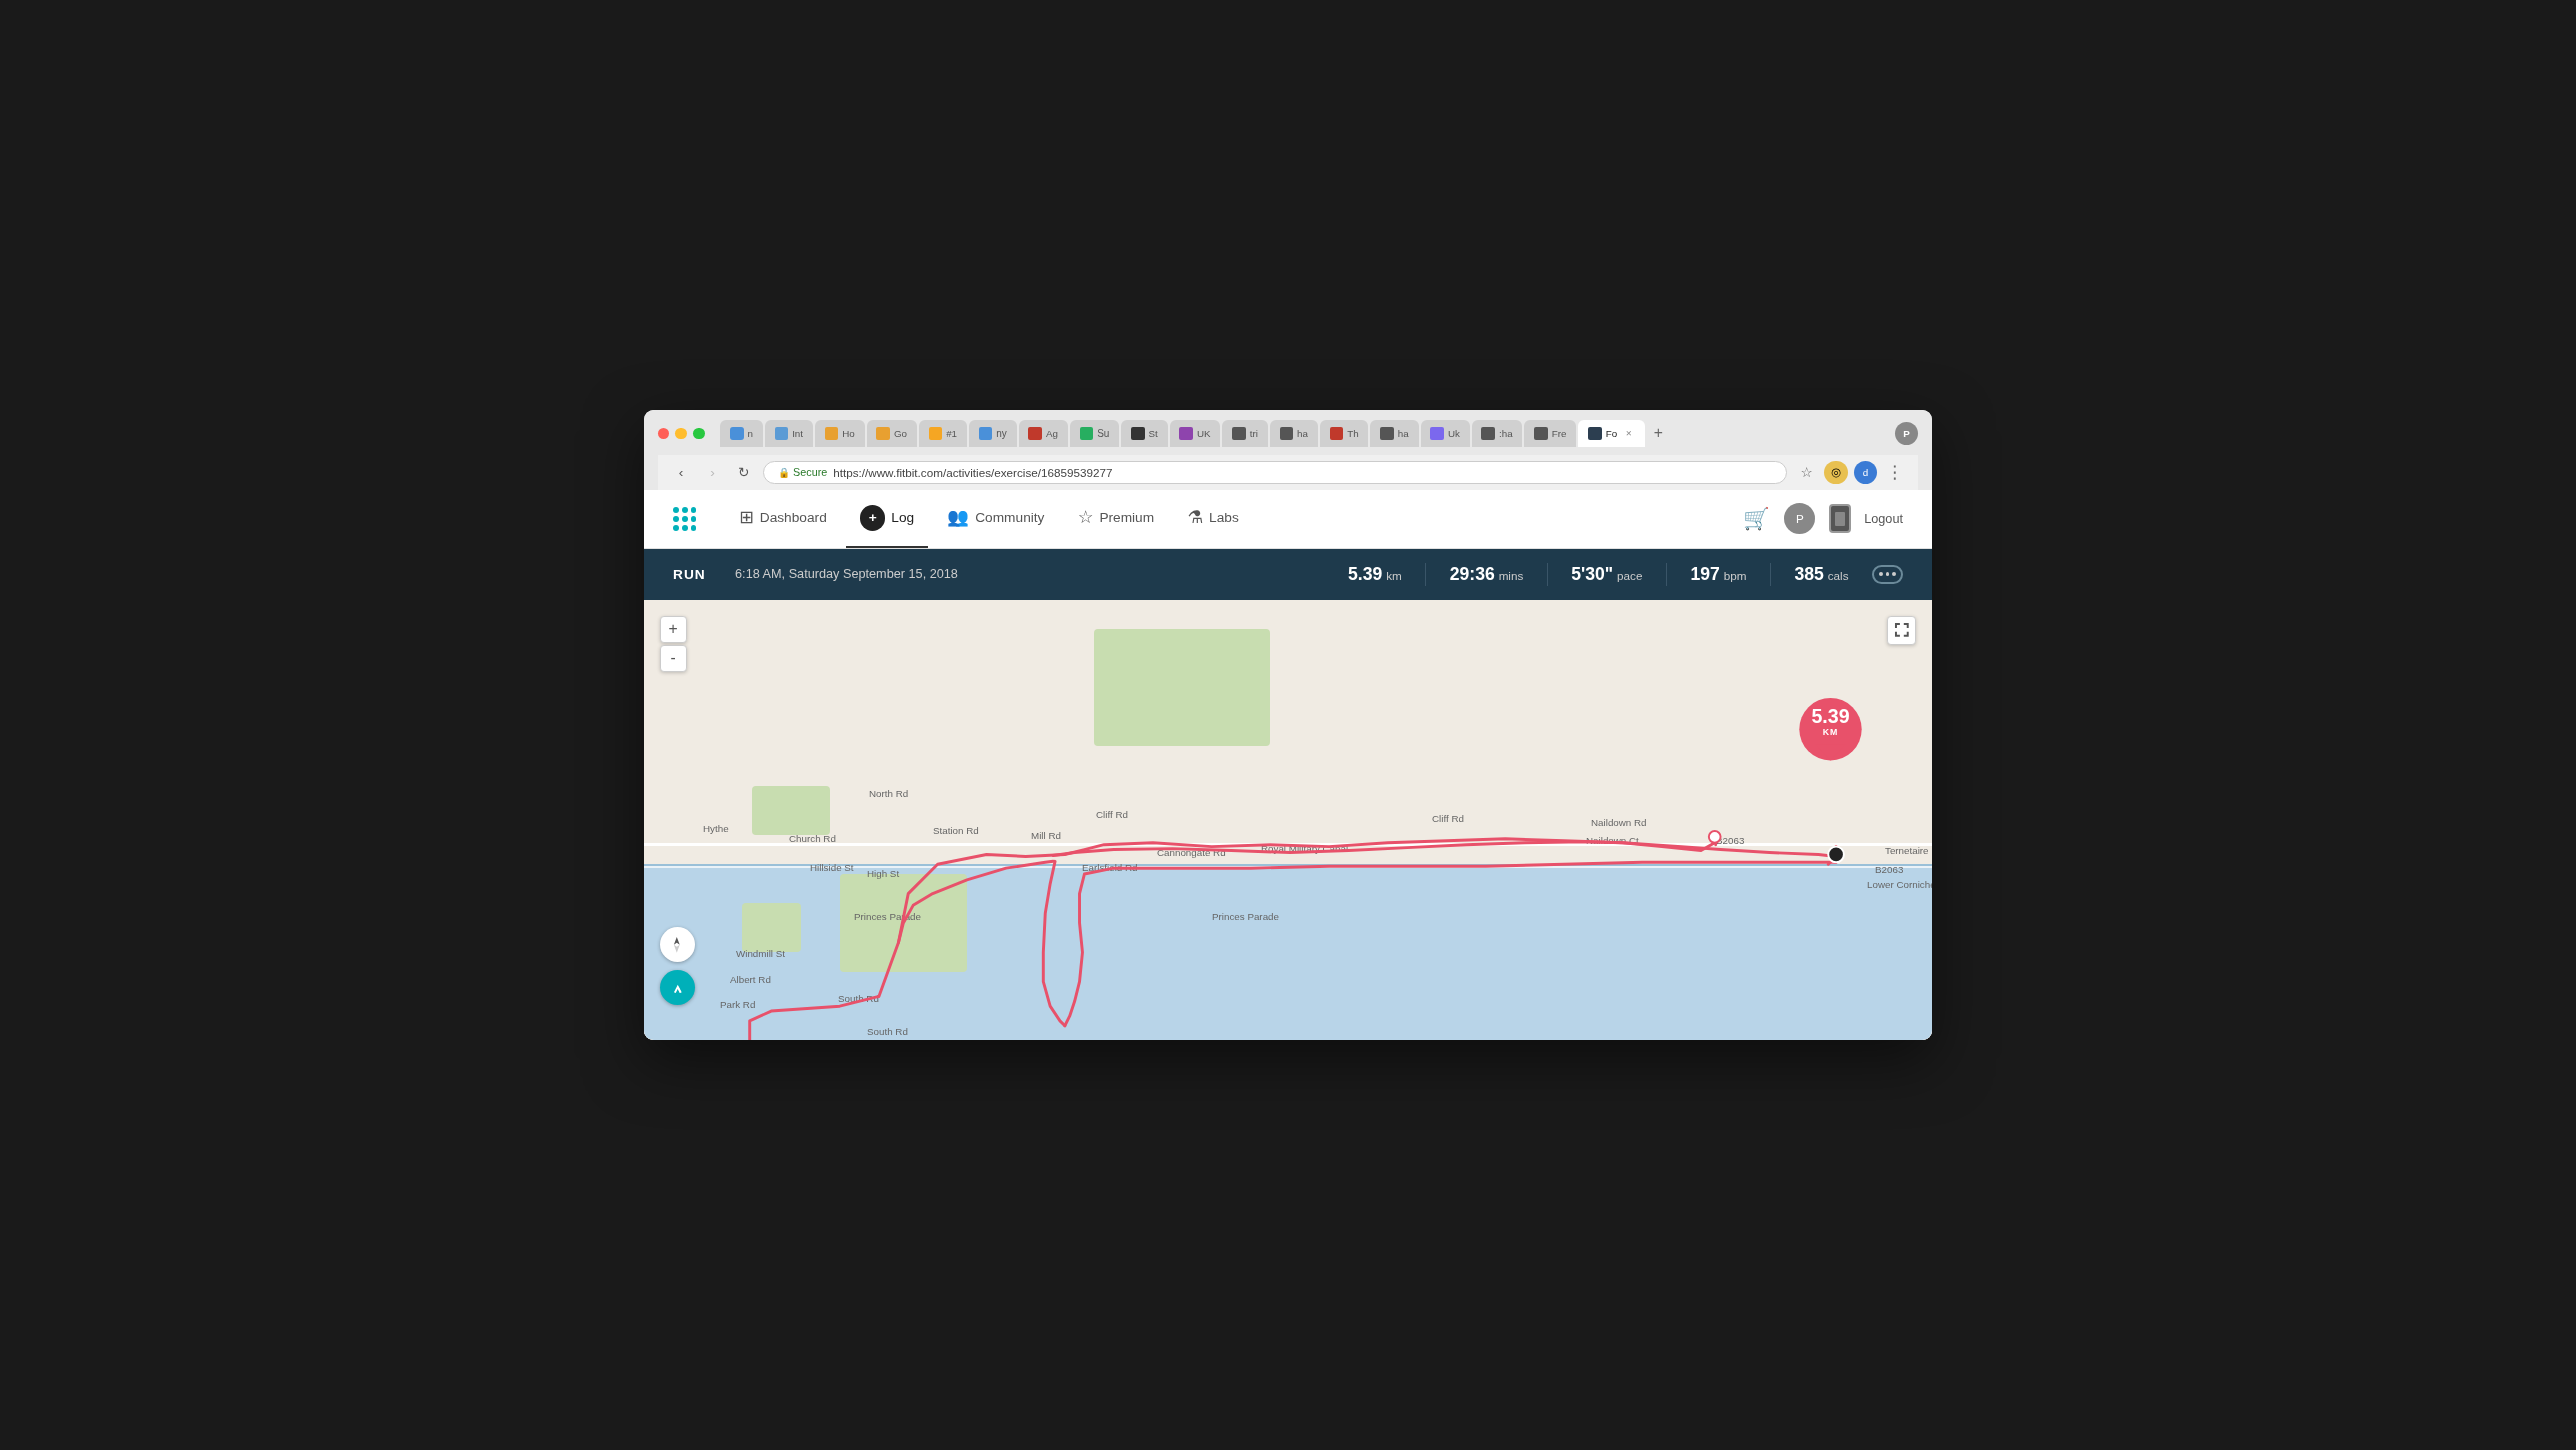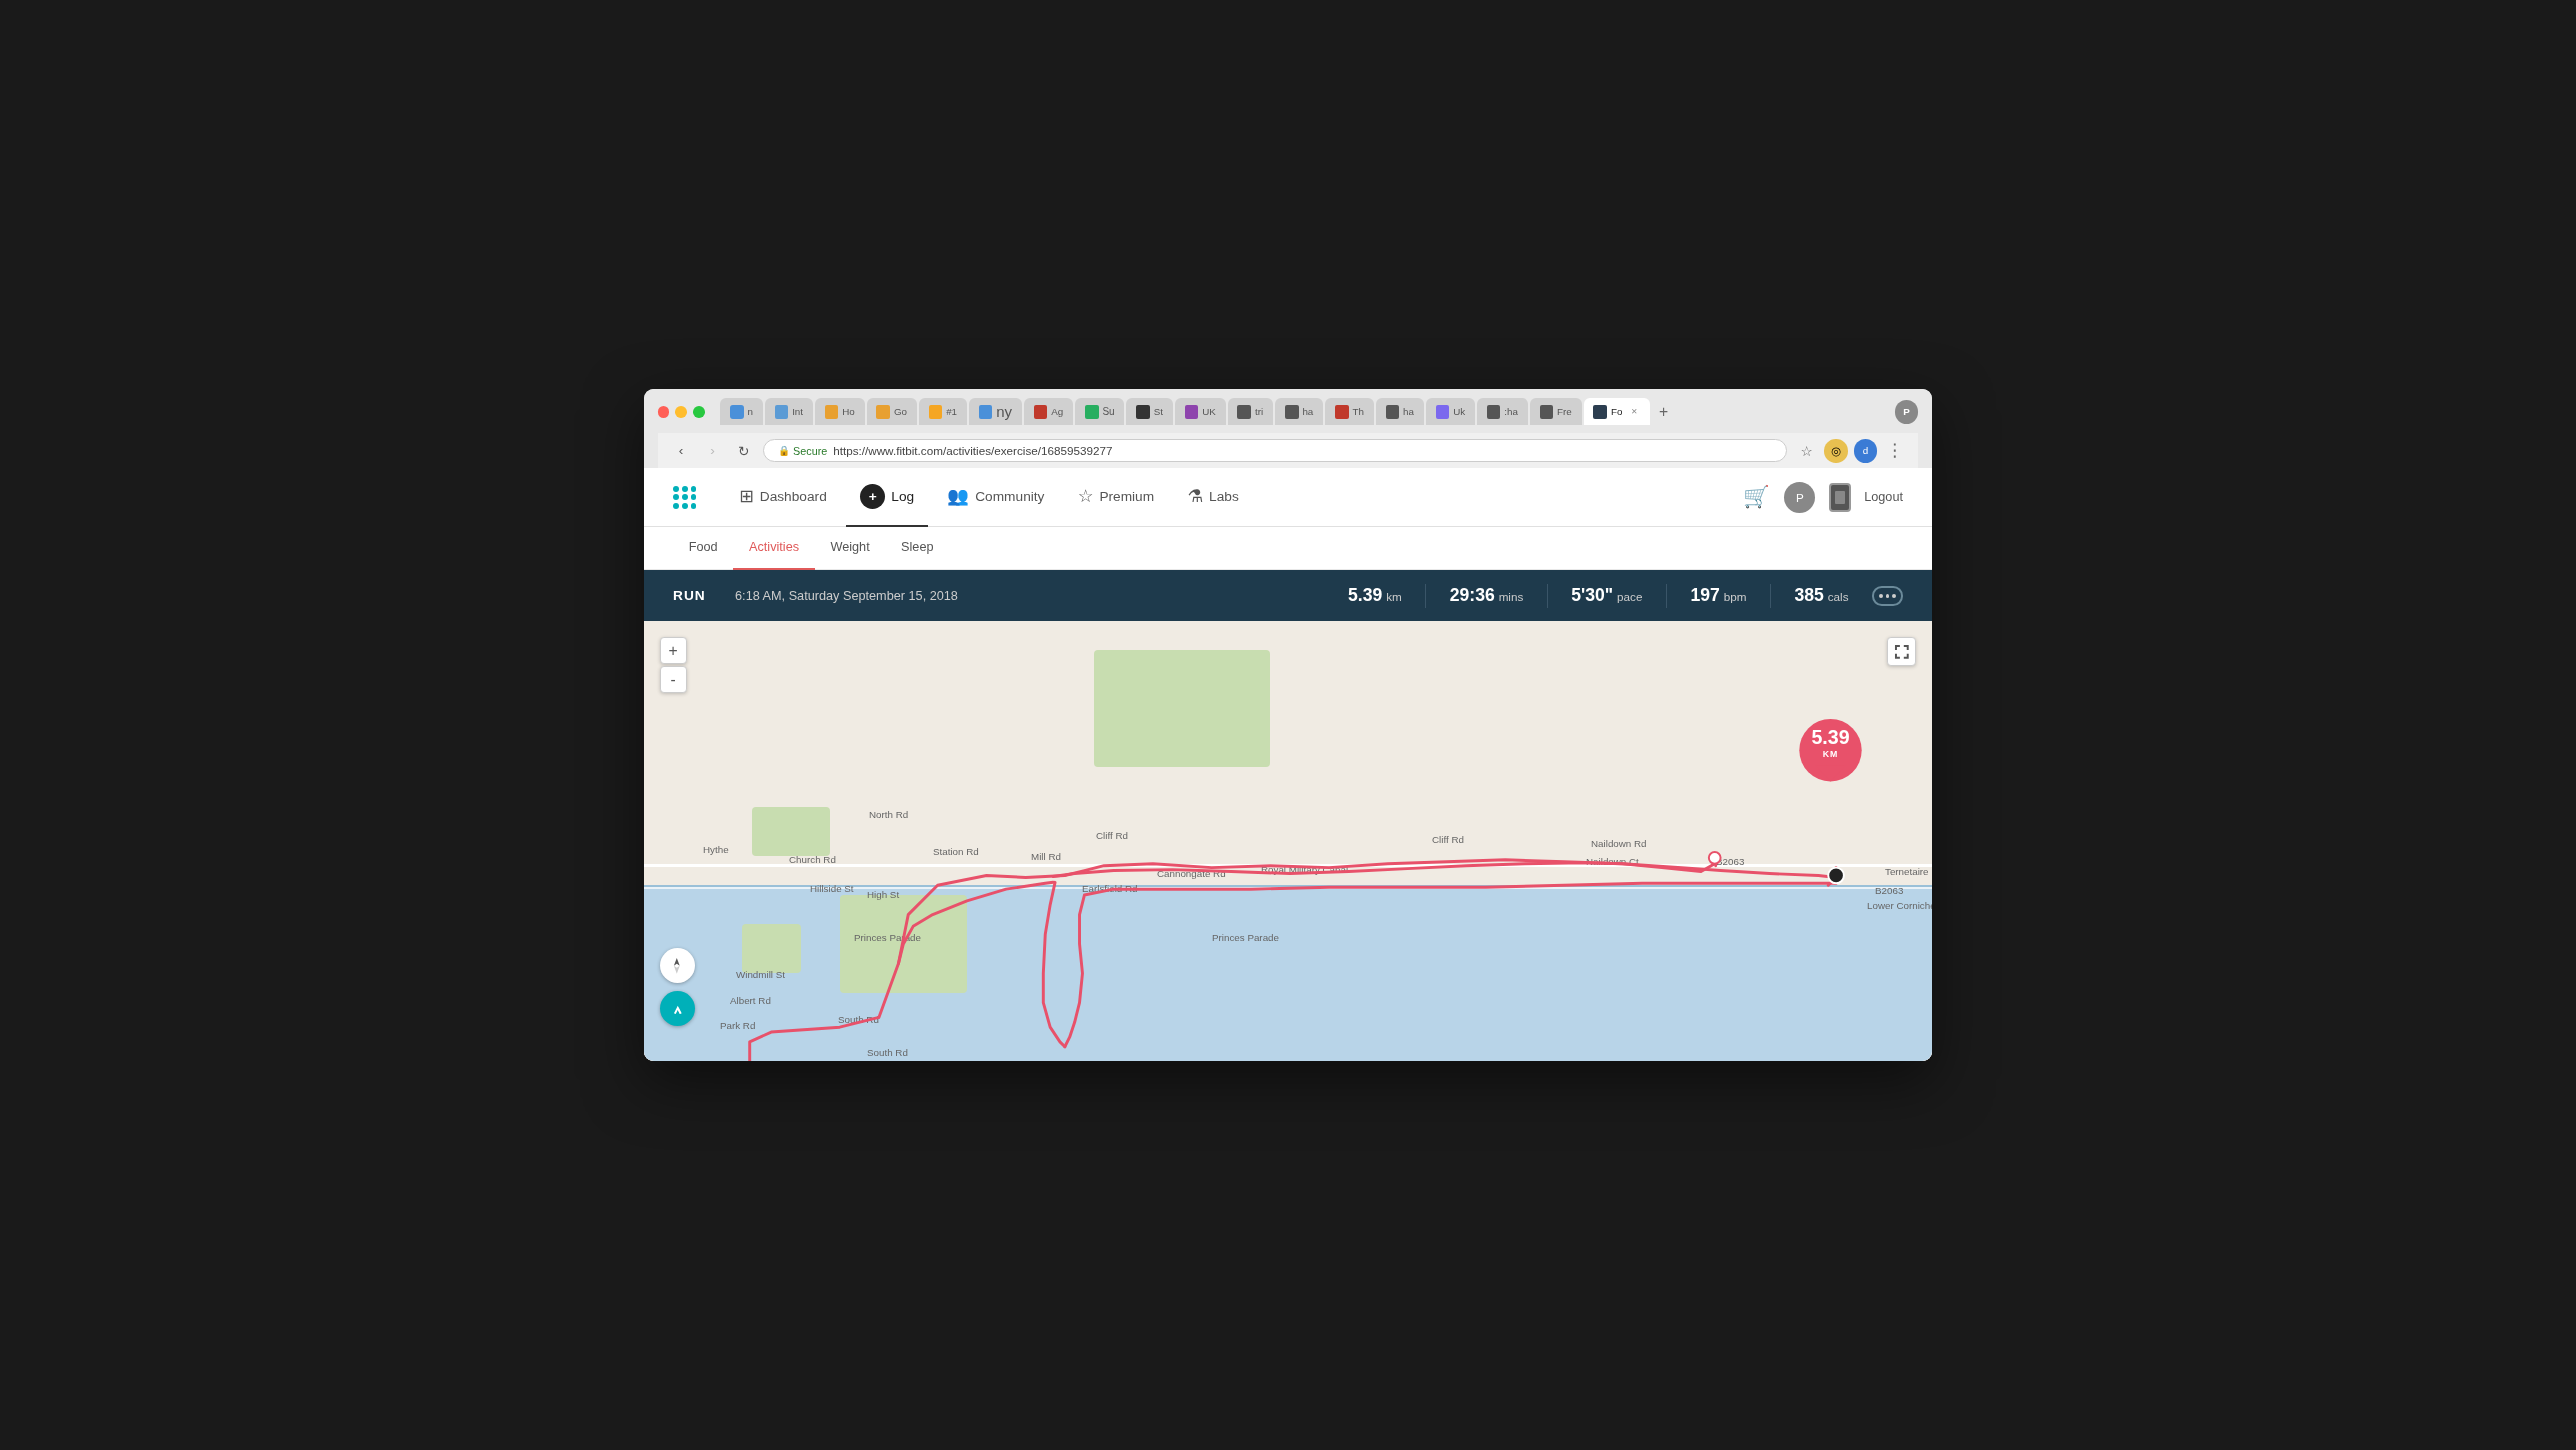--- a/index.html
+++ b/index.html
@@ -415,21 +415,21 @@
         <div class="browser-tab">
           <span class="tab-favicon" style="background:#e8a030;"></span>
           <span style="font-size:9.8px;">Go</span>
         </div>
         <div class="browser-tab">
           <span class="tab-favicon" style="background:#f5a623;"></span>
           <span style="font-size:9.8px;">#1</span>
         </div>
         <div class="browser-tab">
           <span class="tab-favicon" style="background:#4a90d9;"></span>
-          <span style="font-size:15px;">ny</span>
+          <span style="font-size:10px;">ny</span>
         </div>
         <div class="browser-tab">
           <span class="tab-favicon" style="background:#c0392b;"></span>
           <span style="font-size:9.8px;text-align:center;">Ag</span>
         </div>
         <div class="browser-tab">
           <span class="tab-favicon" style="background:#27ae60;"></span>
           <span style="font-size:10px;">Su</span>
         </div>
         <div class="browser-tab">
@@ -545,34 +545,20 @@
         <div class="nav-avatar">
           <span style="font-size:11.7px;">P</span>
         </div>
         <div class="nav-watch">
           <div style="width:9.8px;height:13.7px;background:#888;border-radius:1px;"></div>
         </div>
         <span class="nav-logout">Logout</span>
       </div>
     </nav>
 
-    <div class="sub-nav">
-      <div class="sub-nav-item">
-        <span>Food</span>
-      </div>
-      <div class="sub-nav-item active">
-        <span>Activities</span>
-      </div>
-      <div class="sub-nav-item">
-        <span>Weight</span>
-      </div>
-      <div class="sub-nav-item">
-        <span>Sleep</span>
-      </div>
-    </div>
 
     <div class="activity-header">
       <span class="activity-type">RUN</span>
       <span class="activity-datetime">6:18 AM, Saturday September 15, 2018</span>
       <div class="activity-stats">
         <div class="stat-item">
           <span class="stat-value">5.39</span>
           <span class="stat-unit">km</span>
         </div>
         <div class="stat-divider"></div>

